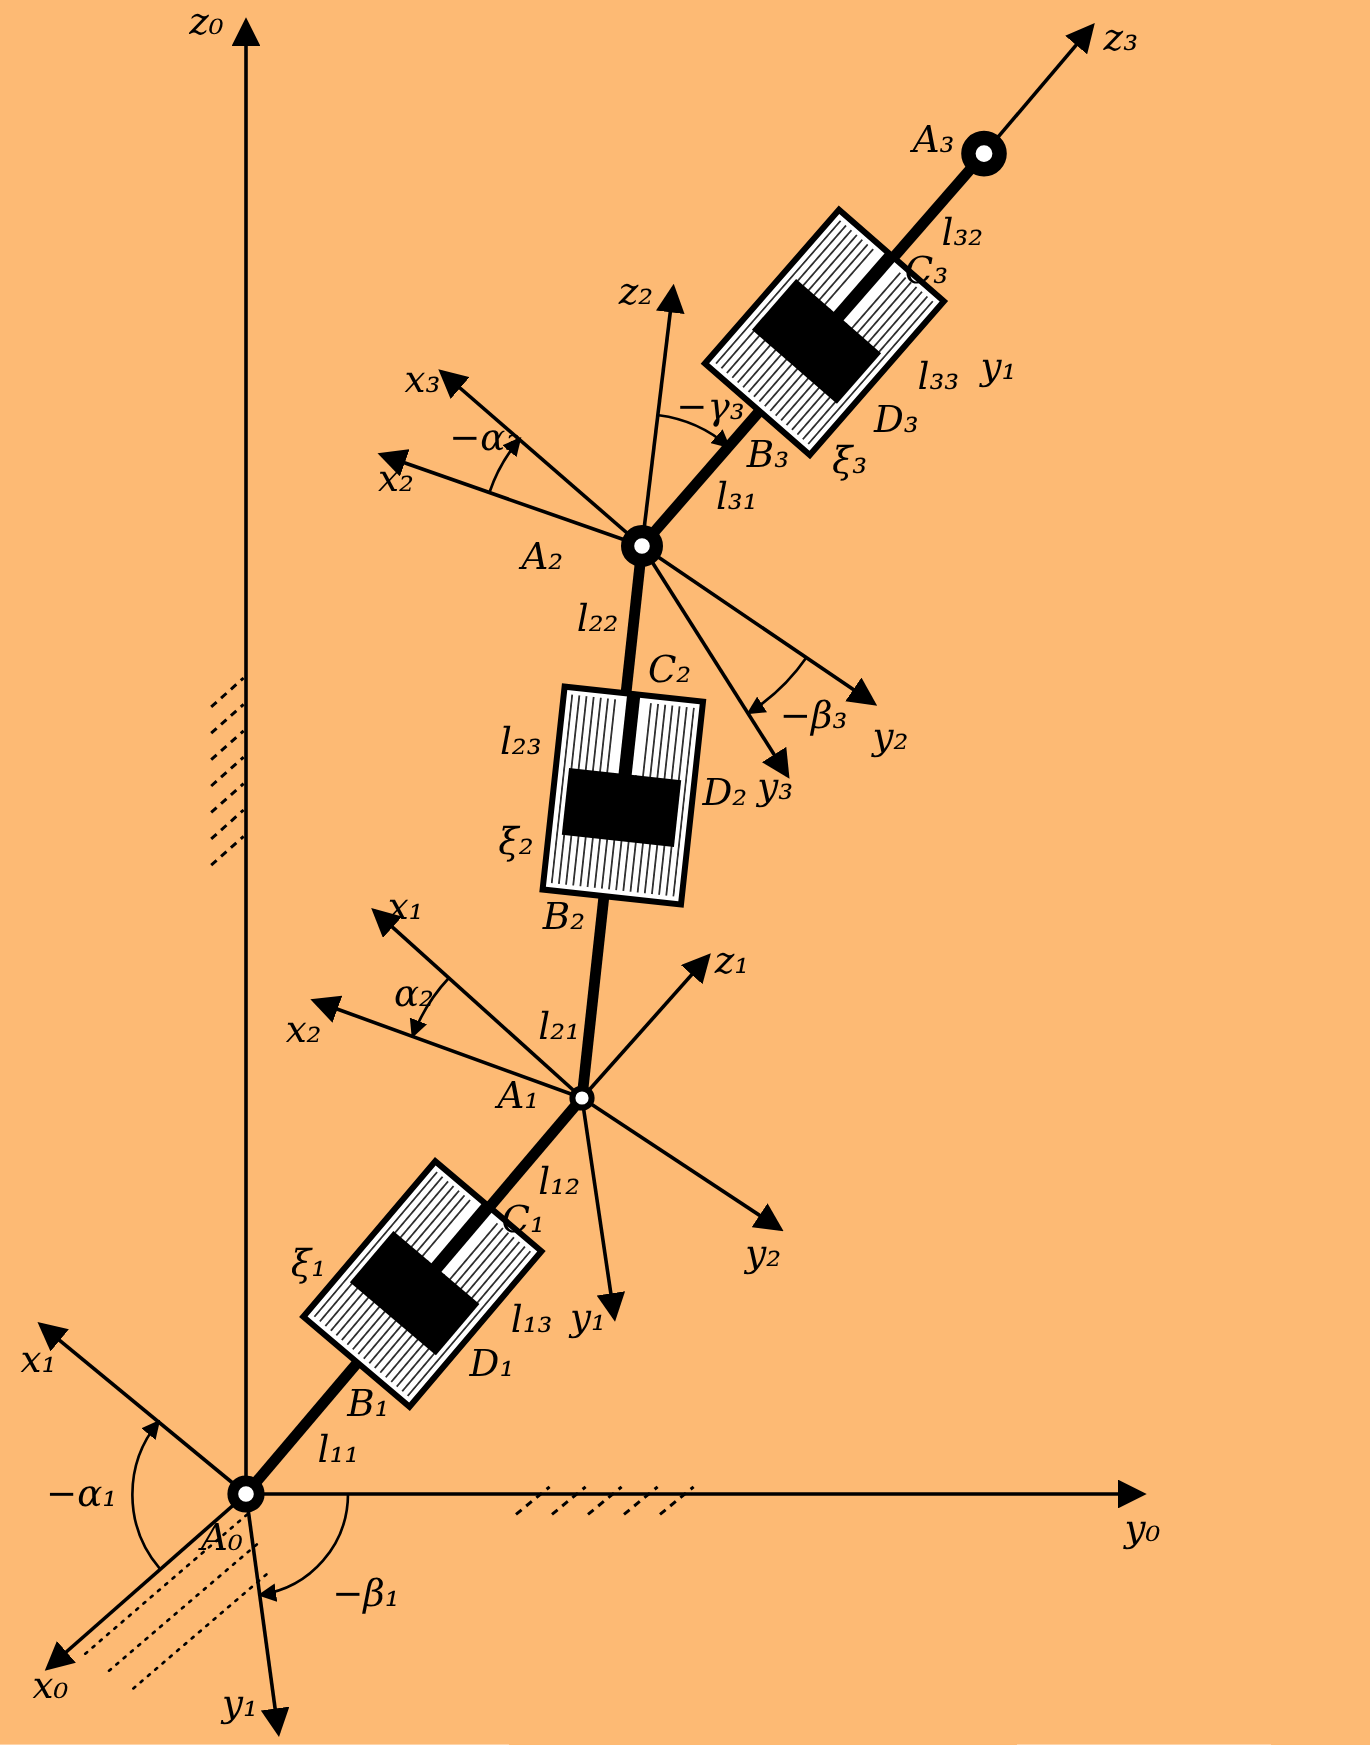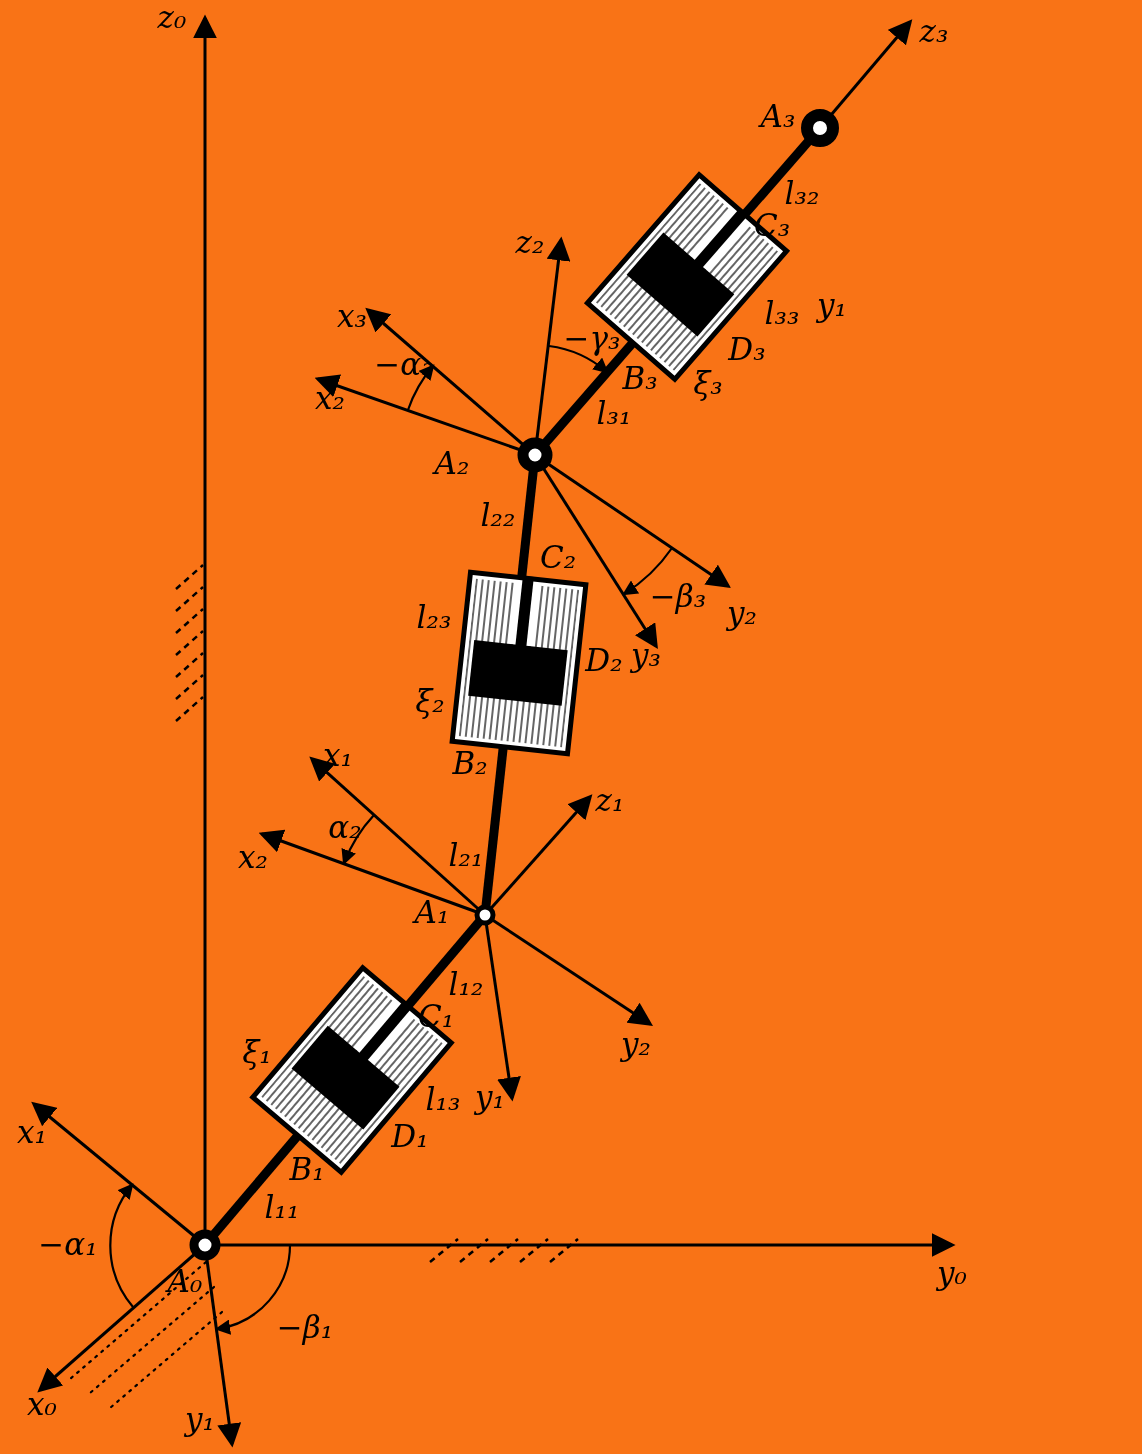--- a/index.html
+++ b/index.html
@@ -1,16 +1,16 @@
 <!DOCTYPE html>
 <html><head>
 <meta charset="utf-8">
 <style>
   html,body{margin:0;padding:0;background:#ffffff;}
-  .stage{position:relative;width:1142px;height:1454px;background:#f97316;overflow:hidden;}
+  .stage{position:relative;width:1142px;height:1454px;background:#fdba74;overflow:hidden;}
   svg{display:block;}
   .lbl{font-family:"DejaVu Serif", serif;font-style:italic;font-size:31px;fill:#000;}
   .axis{stroke:#000;stroke-width:3;fill:none;}
   .framax{stroke:#000;stroke-width:3;fill:none;}
   .arc{stroke:#000;stroke-width:2.2;fill:none;}
   .link{stroke:#000;stroke-width:9;fill:none;stroke-linecap:butt;}
   .hatchline{stroke:#000;stroke-width:2.5;stroke-dasharray:6 5;}
   .dotline{stroke:#000;stroke-width:2.2;stroke-dasharray:2 6;stroke-linecap:round;}
 </style>
 </head>

